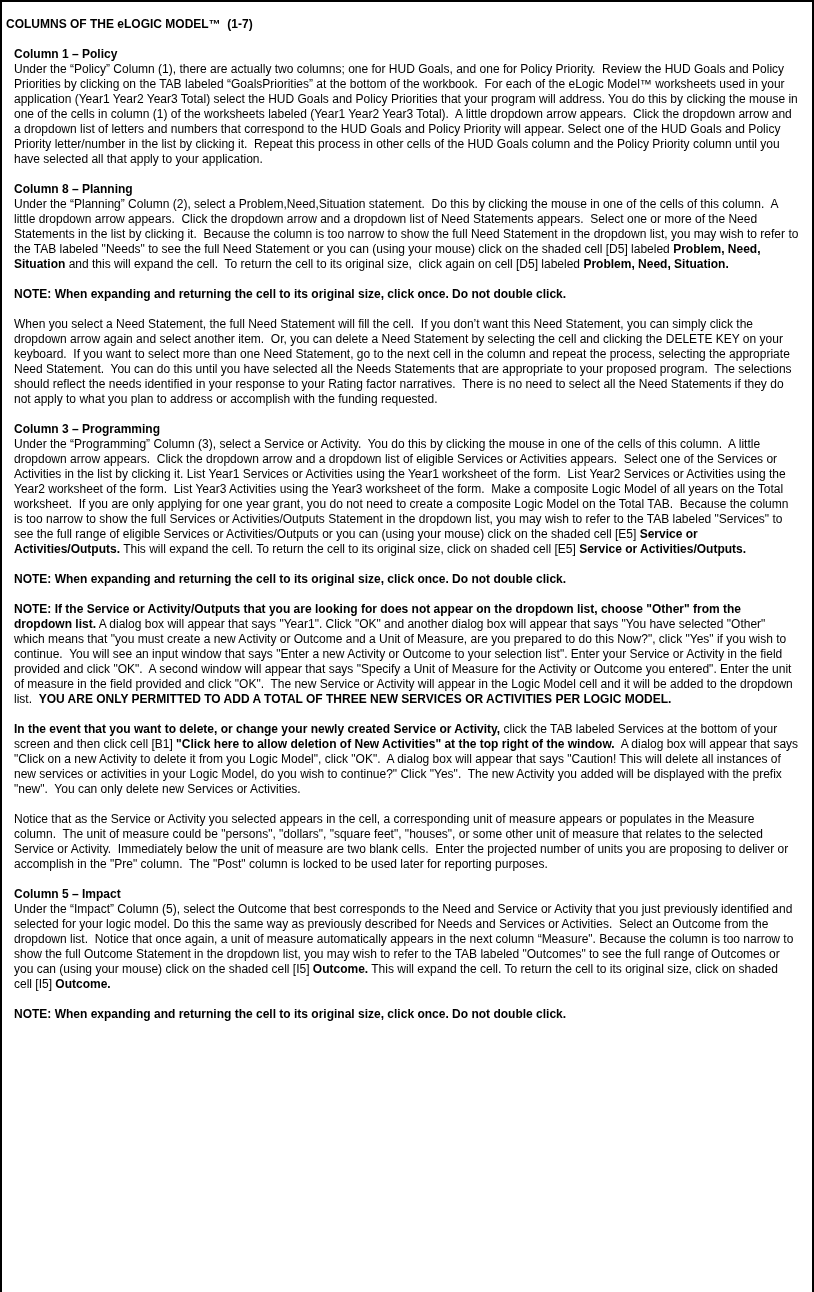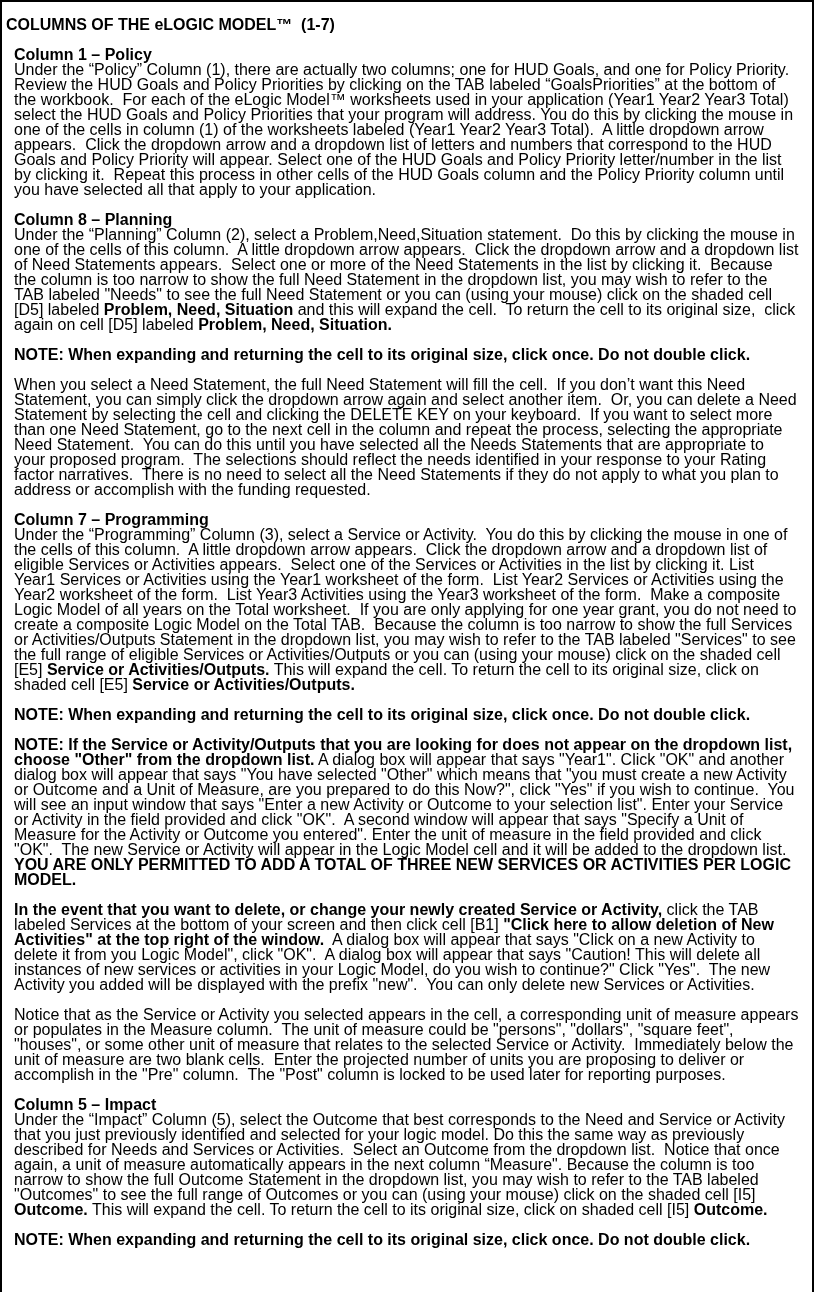--- a/index.html
+++ b/index.html
@@ -9,21 +9,21 @@
     height: 1292px;
     box-sizing: border-box;
     background: #ffffff;
     border-top: 2px solid #000;
     border-left: 2px solid #000;
     border-right: 2px solid #000;
     border-bottom: none;
     padding: 15px 5px 0 4px;
     overflow: hidden;
     font-family: "Liberation Sans", "DejaVu Sans", sans-serif;
-    font-size: 16px;
+    font-size: 12px;
     line-height: 15px;
     color: #000000;
   }
   h1, h2 {
     font-size: inherit;
     line-height: inherit;
     font-weight: bold;
     margin: 0;
     white-space: pre-wrap;
   }
@@ -45,21 +45,21 @@
         <h2>Column 1 – Policy</h2>
         <p><span>Under the “Policy” Column (1), there are actually two columns; one for HUD Goals, and one for Policy Priority.  Review the HUD Goals and Policy Priorities by clicking on the TAB labeled “GoalsPriorities” at the bottom of the workbook.  For each of the eLogic Model™ worksheets used in your application (Year1 Year2 Year3 Total) select the HUD Goals and Policy Priorities that your program will address. You do this by clicking the mouse in one of the cells in column (1) of the worksheets labeled (Year1 Year2 Year3 Total).  A little dropdown arrow appears.  Click the dropdown arrow and a dropdown list of letters and numbers that correspond to the HUD Goals and Policy Priority will appear. Select one of the HUD Goals and Policy Priority letter/number in the list by clicking it.  Repeat this process in other cells of the HUD Goals column and the Policy Priority column until you have selected all that apply to your application.</span></p>
       </section>
       <section>
         <h2>Column 8 – Planning</h2>
         <p><span>Under the “Planning” Column (2), select a Problem,Need,Situation statement.  Do this by clicking the mouse in one of the cells of this column.  A little dropdown arrow appears.  Click the dropdown arrow and a dropdown list of Need Statements appears.  Select one or more of the Need Statements in the list by clicking it.  Because the column is too narrow to show the full Need Statement in the dropdown list, you may wish to refer to the TAB labeled "Needs" to see the full Need Statement or you can (using your mouse) click on the shaded cell [D5] labeled </span><span class="b">Problem, Need, Situation</span><span> and this will expand the cell.  To return the cell to its original size,  click again on cell [D5] labeled </span><span class="b">Problem, Need, Situation.</span></p>
         <p><span class="b">NOTE: When expanding and returning the cell to its original size, click once. Do not double click.</span></p>
         <p><span>When you select a Need Statement, the full Need Statement will fill the cell.  If you don’t want this Need Statement, you can simply click the dropdown arrow again and select another item.  Or, you can delete a Need Statement by selecting the cell and clicking the DELETE KEY on your keyboard.  If you want to select more than one Need Statement, go to the next cell in the column and repeat the process, selecting the appropriate Need Statement.  You can do this until you have selected all the Needs Statements that are appropriate to your proposed program.  The selections should reflect the needs identified in your response to your Rating factor narratives.  There is no need to select all the Need Statements if they do not apply to what you plan to address or accomplish with the funding requested.</span></p>
       </section>
       <section>
-        <h2>Column 7 – Programming</h2>
+        <h2>Column 3 – Programming</h2>
         <p><span>Under the “Programming” Column (3), select a Service or Activity.  You do this by clicking the mouse in one of the cells of this column.  A little dropdown arrow appears.  Click the dropdown arrow and a dropdown list of eligible Services or Activities appears.  Select one of the Services or Activities in the list by clicking it. List Year1 Services or Activities using the Year1 worksheet of the form.  List Year2 Services or Activities using the Year2 worksheet of the form.  List Year3 Activities using the Year3 worksheet of the form.  Make a composite Logic Model of all years on the Total worksheet.  If you are only applying for one year grant, you do not need to create a composite Logic Model on the Total TAB.  Because the column is too narrow to show the full Services or Activities/Outputs Statement in the dropdown list, you may wish to refer to the TAB labeled "Services" to see the full range of eligible Services or Activities/Outputs or you can (using your mouse) click on the shaded cell [E5] </span><span class="b">Service or Activities/Outputs.</span><span> This will expand the cell. To return the cell to its original size, click on shaded cell [E5] </span><span class="b">Service or Activities/Outputs.</span></p>
         <p><span class="b">NOTE: When expanding and returning the cell to its original size, click once. Do not double click.</span></p>
         <p><span class="b">NOTE: If the Service or Activity/Outputs that you are looking for does not appear on the dropdown list, choose "Other" from the dropdown list.</span><span> A dialog box will appear that says "Year1". Click "OK" and another dialog box will appear that says "You have selected "Other" which means that "you must create a new Activity or Outcome and a Unit of Measure, are you prepared to do this Now?", click "Yes" if you wish to continue.  You will see an input window that says "Enter a new Activity or Outcome to your selection list". Enter your Service or Activity in the field provided and click "OK".  A second window will appear that says "Specify a Unit of Measure for the Activity or Outcome you entered". Enter the unit of measure in the field provided and click "OK".  The new Service or Activity will appear in the Logic Model cell and it will be added to the dropdown list.  </span><span class="b">YOU ARE ONLY PERMITTED TO ADD A TOTAL OF THREE NEW SERVICES OR ACTIVITIES PER LOGIC MODEL.</span></p>
         <p><span class="b">In the event that you want to delete, or change your newly created Service or Activity,</span><span> click the TAB labeled Services at the bottom of your screen and then click cell [B1] </span><span class="b">"Click here to allow deletion of New Activities" at the top right of the window.</span><span>  A dialog box will appear that says "Click on a new Activity to delete it from you Logic Model", click "OK".  A dialog box will appear that says "Caution! This will delete all instances of new services or activities in your Logic Model, do you wish to continue?" Click "Yes".  The new Activity you added will be displayed with the prefix "new".  You can only delete new Services or Activities.</span></p>
       </section>
       <section>
         <p><span>Notice that as the Service or Activity you selected appears in the cell, a corresponding unit of measure appears or populates in the Measure column.  The unit of measure could be "persons", "dollars", "square feet", "houses", or some other unit of measure that relates to the selected Service or Activity.  Immediately below the unit of measure are two blank cells.  Enter the projected number of units you are proposing to deliver or accomplish in the "Pre" column.  The "Post" column is locked to be used later for reporting purposes.</span></p>
       </section>
       <section>
         <h2>Column 5 – Impact</h2>

